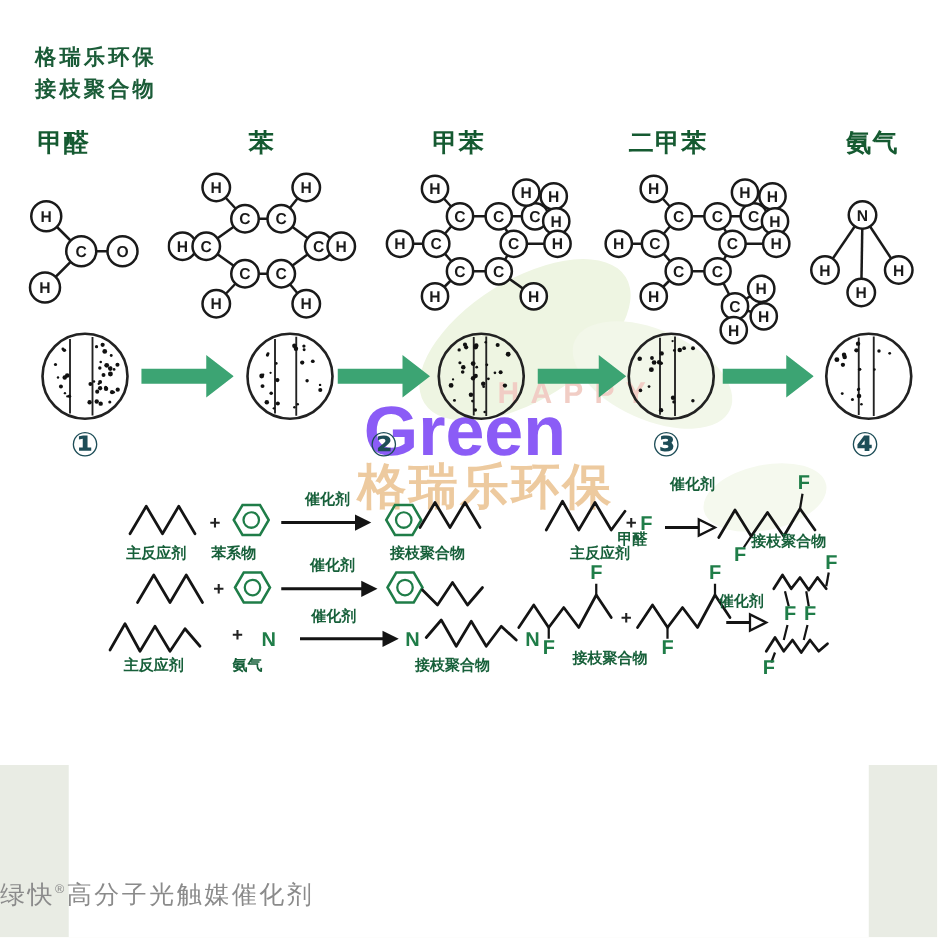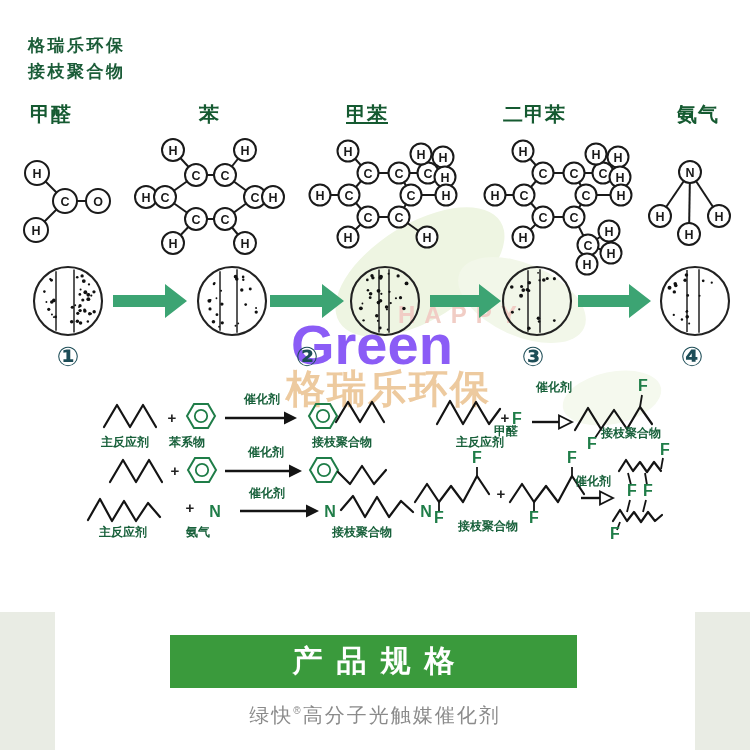--- a/index.html
+++ b/index.html
@@ -29,21 +29,21 @@
   .hex{fill:none;stroke:#1f7d48;stroke-width:2;}
   .hexc{fill:none;stroke:#1f7d48;stroke-width:1.8;}
   .ah{fill:#141414;}
   .ahh{fill:#ffffff;stroke:#141414;stroke-width:1.8;}
   
   .footer-strip{left:0;top:612px;width:750px;height:138px;background:#e9ece4;}
   .footer-card{left:55px;top:612px;width:640px;height:138px;background:#ffffff;}
   .banner{left:170px;top:635px;width:407px;height:53px;background:#3a9a3c;color:#fff;
           display:flex;align-items:center;justify-content:center;
           font-size:30px;font-weight:bold;letter-spacing:14px;text-indent:14px;}
-  .subtitle{left:0;top:702px;width:750px;text-align:center;color:#8b8b8b;font-size:20px;letter-spacing:2px;}
+  .subtitle{left:0;top:702px;width:750px;text-align:left;color:#8b8b8b;font-size:20px;letter-spacing:2px;}
   .subtitle sup{font-size:10px;}
 </style>
 </head>
 <body>
 
 <div class="page">
 
   <div class="wm">
     <svg class="abs" style="left:0;top:0" width="750" height="750">
       <ellipse cx="420" cy="272" rx="95" ry="48" fill="#eef5e2" transform="rotate(-32 420 272)"></ellipse>
@@ -56,21 +56,21 @@
   </div>
 
   <div class="abs hdr">
     <div>格瑞乐环保</div>
     <div>接枝聚合物</div>
   </div>
 
   <div id="pollutants">
       <span class="pollutant" style="left: 30px;">甲醛</span>
       <span class="pollutant" style="left: 199px;">苯</span>
-      <span class="pollutant" style="left: 346px; text-decoration: underline;">甲苯</span>
+      <span class="pollutant" style="left: 346px;">甲苯</span>
       <span class="pollutant" style="left: 503px; text-align: center;">二甲苯</span>
       <span class="pollutant" style="left: 677px;">氨气</span>
     </div>
 
   <div id="molecules">
       <svg class="abs" width="120" height="112" style="left: 15px; top: 145px;">
         <line x1="22" y1="28" x2="50" y2="56" stroke="#1a1a1a" stroke-width="2"></line>
         <line x1="21" y1="85" x2="50" y2="56" stroke="#1a1a1a" stroke-width="2"></line>
         <line x1="50" y1="56" x2="83" y2="56" stroke="#1a1a1a" stroke-width="2"></line>
         <g>
@@ -595,16 +595,15 @@
     <line class="thin" x1="225" y1="128" x2="222" y2="140"></line>
     <line class="thin" x1="241" y1="128" x2="238" y2="140"></line>
     <polyline class="bk" points="208,149 215,138 222,149 229,140 236,150 243,140 250,149 257,143"></polyline>
     <line class="thin" x1="215" y1="150" x2="212" y2="158"></line>
     <text class="fx" x="210" y="167">F</text>
     <text class="lbl" x="83" y="158">接枝聚合物</text>
   </svg>
 
   <div class="abs footer-strip"></div>
   <div class="abs footer-card"></div>
-  <div class="abs banner">产品规格</div>
   <div class="abs subtitle"><span>绿快</span><sup>®</sup><span>高分子光触媒催化剂</span></div>
 
 </div>
 
 </body></html>

